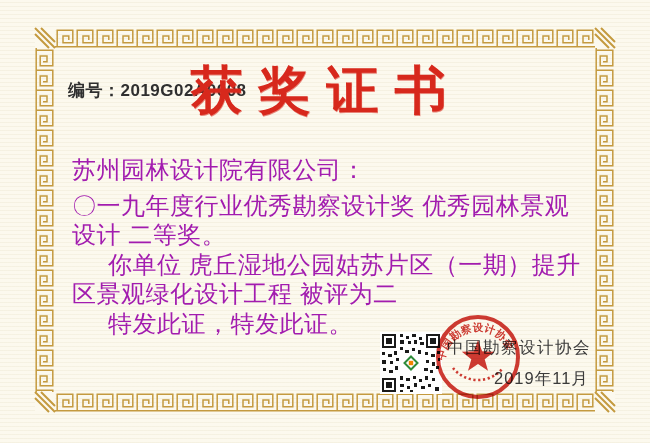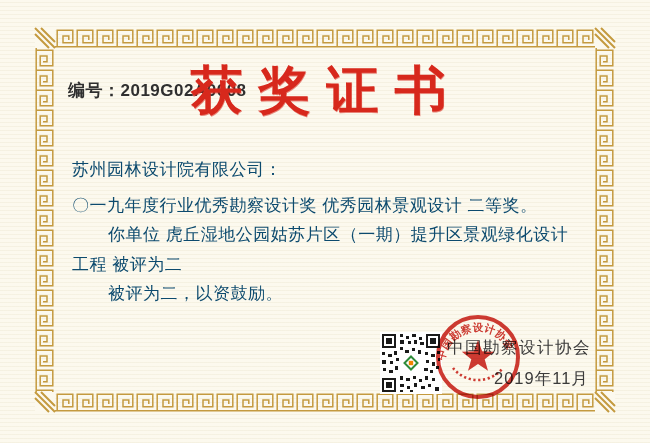--- a/index.html
+++ b/index.html
@@ -19,21 +19,21 @@
   }
   .cert-title{
     position:absolute;left:0;top:56px;width:650px;text-align:center;
     font-family:"Liberation Serif", serif;
     font-size:52px;font-weight:bold;color:#d7281c;
     letter-spacing:16px;padding-left:3px;box-sizing:border-box;
     text-shadow:0.5px 0.5px 0 rgba(215,40,28,0.55);
   }
   .body-block{
     position:absolute;left:72px;top:155px;width:510px;
-    font-size:17px;color:#0c4a6e;letter-spacing:0.5px;
+    font-size:24px;color:#a21caf;letter-spacing:0.5px;
   }
   .recipient{margin:0 0 6px 0;}
   .body-line{line-height:29.5px;}
   .indent{text-indent:36px;}
   .qr-code{position:absolute;left:380px;top:332px;width:62px;height:62px;}
   .issuer{
     position:absolute;left:447px;top:337px;z-index:2;
     font-size:16.5px;color:#3b3b3b;letter-spacing:1.5px;
   }
   .issue-date{
@@ -89,21 +89,21 @@
 <div class="cert-number">
   <span>编号：</span><span>2019G02A0008</span>
 </div>
 
 <div class="cert-title">获奖证书</div>
 
 <div class="body-block">
   <div class="body-line recipient">苏州园林设计院有限公司：</div>
   <div class="body-line">〇一九年度行业优秀勘察设计奖 优秀园林景观设计 二等奖。</div>
   <div class="body-line indent">你单位  虎丘湿地公园姑苏片区（一期）提升区景观绿化设计工程  被评为二</div>
-  <div class="body-line indent">被评为二，以资鼓励。</div>
+  <div class="body-line indent">特发此证，特发此证。</div>
 </div>
 
 <svg class="qr-code" viewBox="0 0 62 62">
   <rect width="62" height="62" fill="#ffffff"></rect>
   <g fill="#1a1a1a">
 
     <path d="M2,2 h14 v14 h-14 z M4,4 v10 h10 v-10 z"></path>
       <rect x="6" y="6" width="6" height="6"></rect>
     <path d="M46,2 h14 v14 h-14 z M48,4 v10 h10 v-10 z"></path>
       <rect x="50" y="6" width="6" height="6"></rect>

